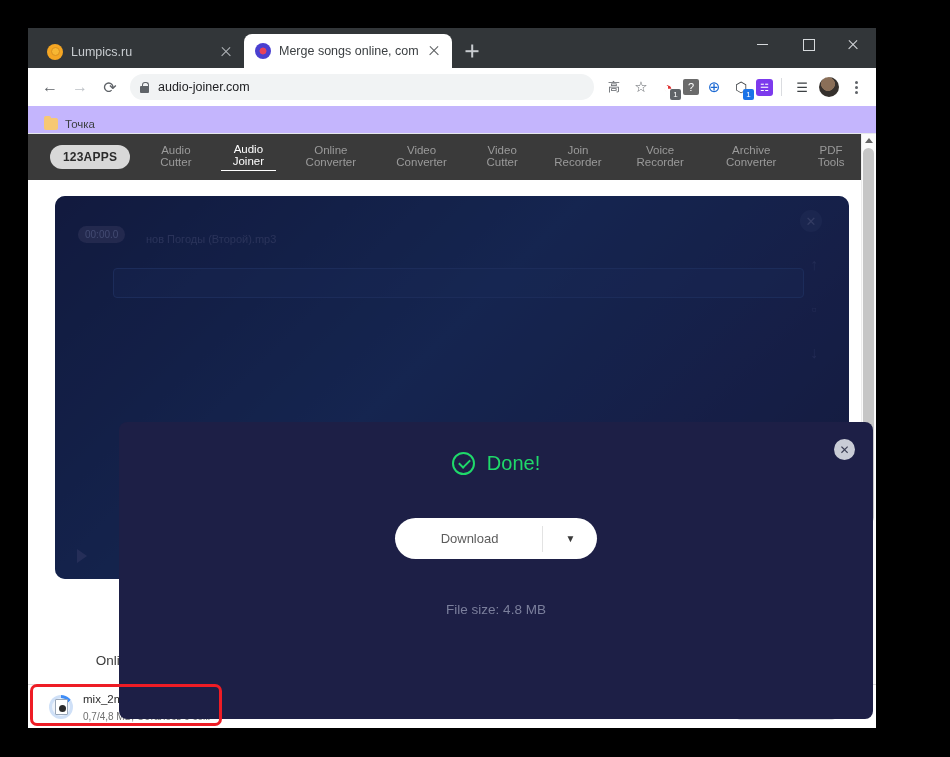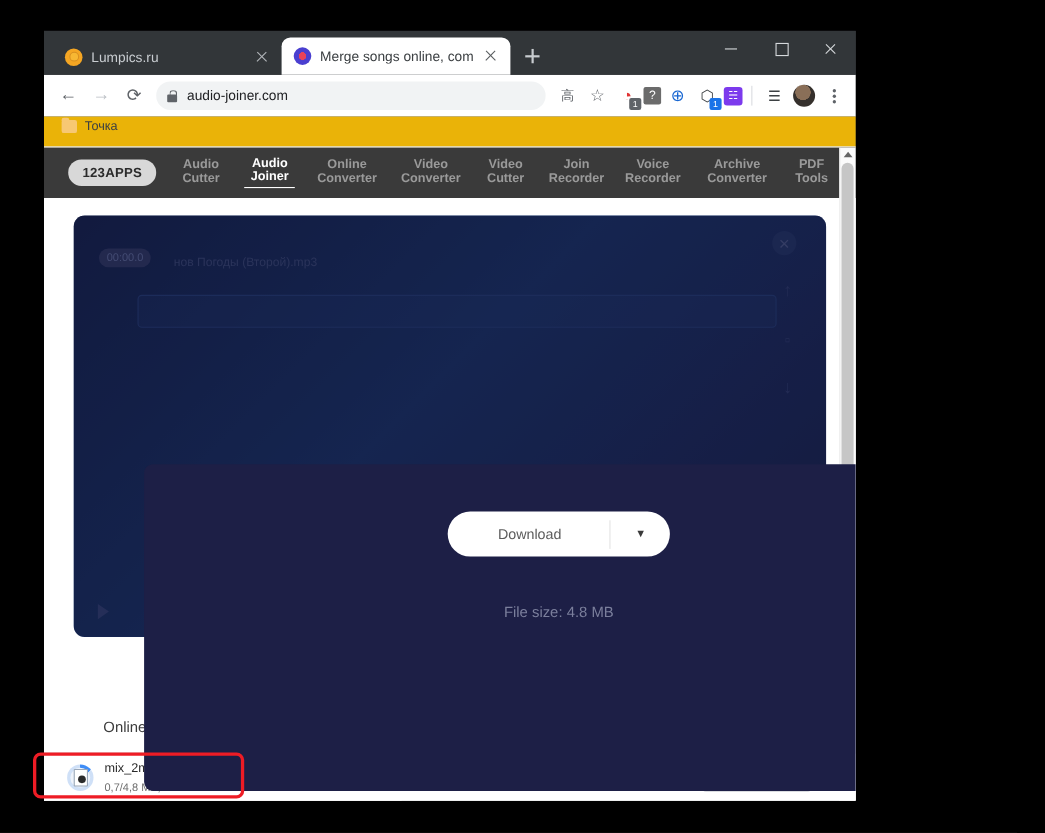--- a/index.html
+++ b/index.html
@@ -6,22 +6,22 @@
   html, body {
     width: 950px; height: 757px;
     background: #000;
     font-family: "Liberation Sans", sans-serif;
     overflow: hidden;
   }
   .screen { position: relative; width: 950px; height: 757px; background: #000; }
 
   
   .window {
-    position: absolute; left: 40px; top: 28px;
-    width: 738px; height: 700px;
+    position: absolute; left: 28px; top: 28px;
+    width: 848px; height: 700px;
     background: #323639;
     overflow: hidden;
   }
 
   
   .tabstrip {
     position: relative; height: 40px; background: #323639;
     display: flex; align-items: flex-end;
   }
   .tab {
@@ -97,21 +97,21 @@
   .avatar { width: 20px; height: 20px; border-radius: 50%;
     background: radial-gradient(circle at 45% 35%, #8a6f58 0 40%, #35302c 42% 100%); }
   .dots { width: 18px; height: 18px; position: relative; }
   .dots span { position: absolute; left: 8px; width: 3px; height: 3px;
     border-radius: 50%; background: #5f6368; }
   .dots span:nth-child(1){ top: 3px } .dots span:nth-child(2){ top: 8px }
   .dots span:nth-child(3){ top: 13px }
 
   
   .bookmarks {
-    height: 28px; background: #eab308; display: flex; align-items: flex-start;
+    height: 28px; background: #c4b5fd; display: flex; align-items: flex-end;
     padding: 0 10px; gap: 7px; border-bottom: 1px solid #e6e8eb;
   }
   .bm { display: flex; align-items: center; gap: 7px; font-size: 11.5px;
         color: #3c4043; padding: 3px 6px; border-radius: 4px; }
   .folder { width: 14px; height: 12px; background: #f7c873; border-radius: 2px;
     position: relative; flex: none; }
   .folder::before { content: ""; position: absolute; left: 0; top: -2.5px;
     width: 7px; height: 3px; background: #f7c873; border-radius: 2px 2px 0 0; }
 
   
@@ -128,21 +128,21 @@
 
   
   .site-header {
     height: 46px; background: #3a3a3a; display: flex; align-items: center;
     padding: 0 22px; gap: 18px; text-align: center;
   }
   .logo123 {
     background: #d8d8d8; color: #2b2b2b; font-weight: bold; font-size: 12px;
     padding: 5px 13px; border-radius: 13px; letter-spacing: .2px;
   }
-  .navlinks { display: flex; gap: 17px; align-items: center; font-weight: bold; }
+  .navlinks { display: flex; gap: 17px; align-items: center; }
   .navlink { font-size: 11.5px; color: #9a9a9a; padding-bottom: 2px; }
   .navlink.active { color: #ffffff; border-bottom: 1.5px solid #ffffff;
     padding-bottom: 3px; }
 
   
   .app-area { background: #ffffff; height: 548px; position: relative;
               padding: 16px 0 0 0; }
   .app-panel {
     position: relative; margin: 0 27px; height: 383px; border-radius: 10px;
     background: linear-gradient(135deg, #14224f 0%, #1b3a75 45%, #1d2d63 72%, #18224c 100%);
@@ -393,20 +393,24 @@
             <span class="pb-label" style="margin-left:128px">Format:</span>
             <span class="pb-val">mp3</span>
             <span style="font-size:7px;color:#46558e">▼</span>
             <span class="join-btn">Join</span>
           </div>
           <div class="panel-dim"></div>
         </div>
 
         <div class="modal">
           <div class="modal-close">✕</div>
+          <div class="done-row">
+            <span class="check-circle"></span>
+            <span class="done-text">Done!</span>
+          </div>
           <div class="dl-wrap">
             <div class="dl-btn">
               <span class="dl-main">Download</span>
               <span class="dl-split"></span>
               <span class="dl-caret">▼</span>
             </div>
           </div>
           <div class="file-size">File size: 4.8 MB</div>
         </div>
 

